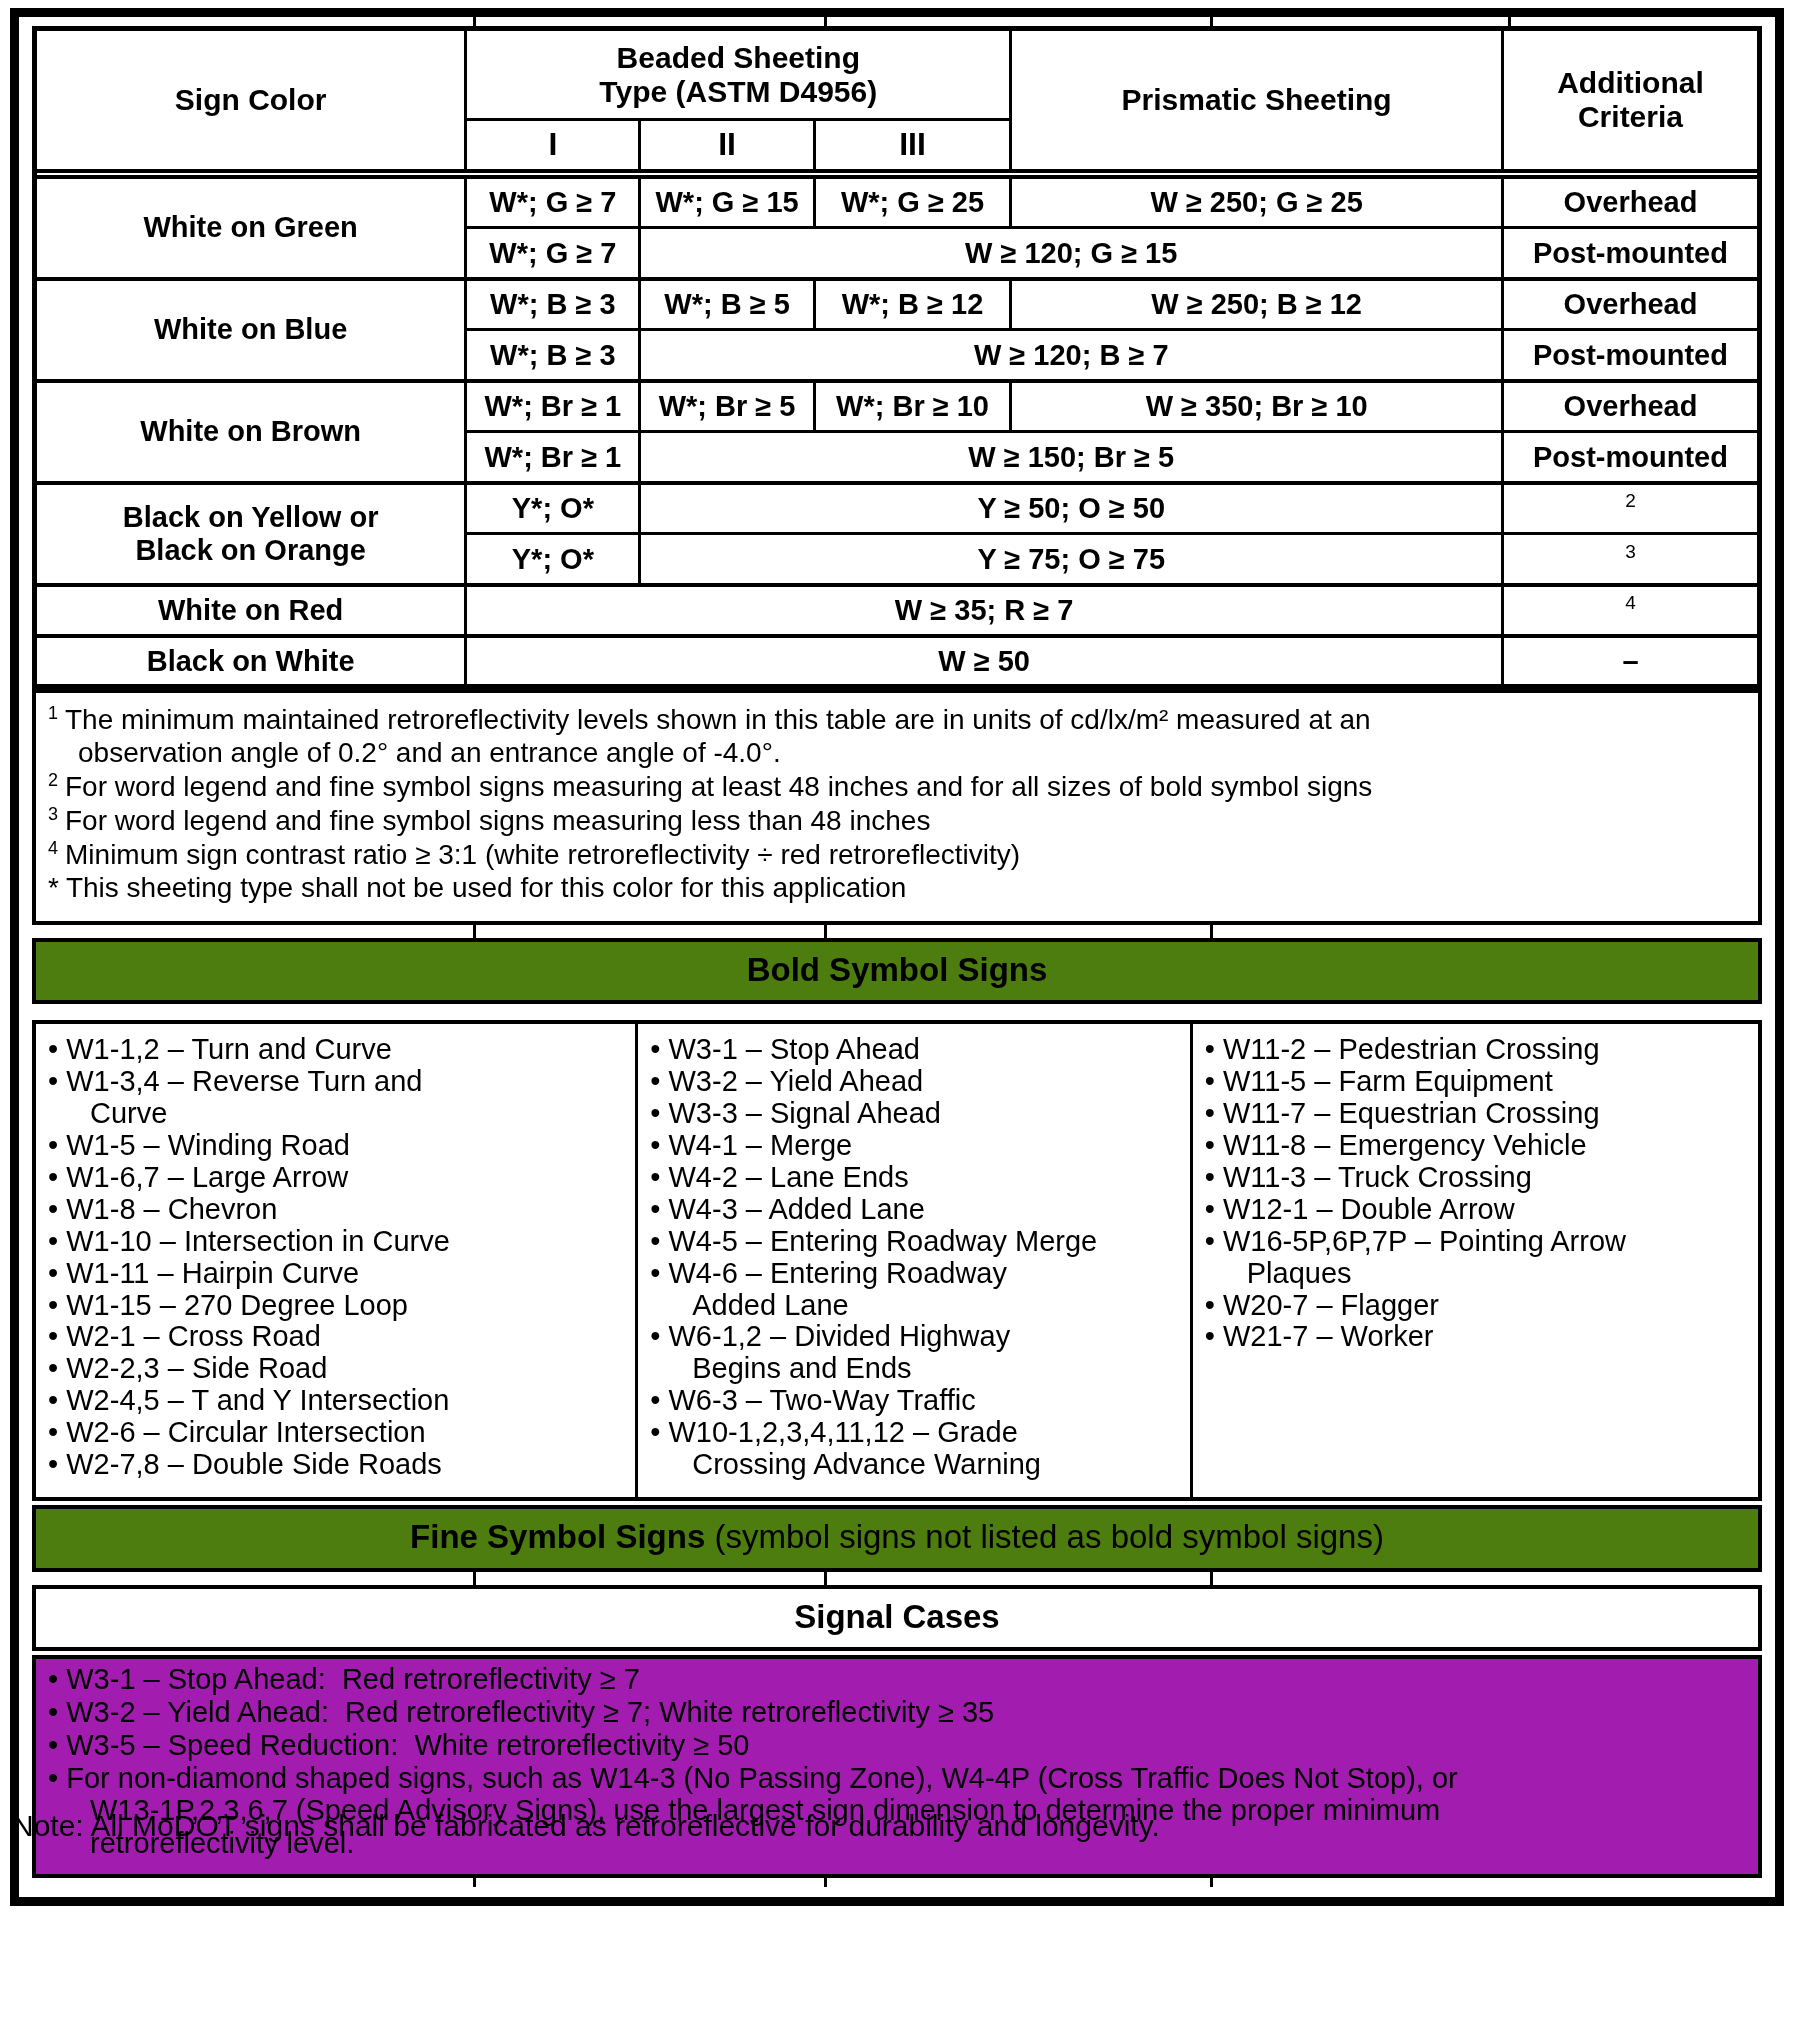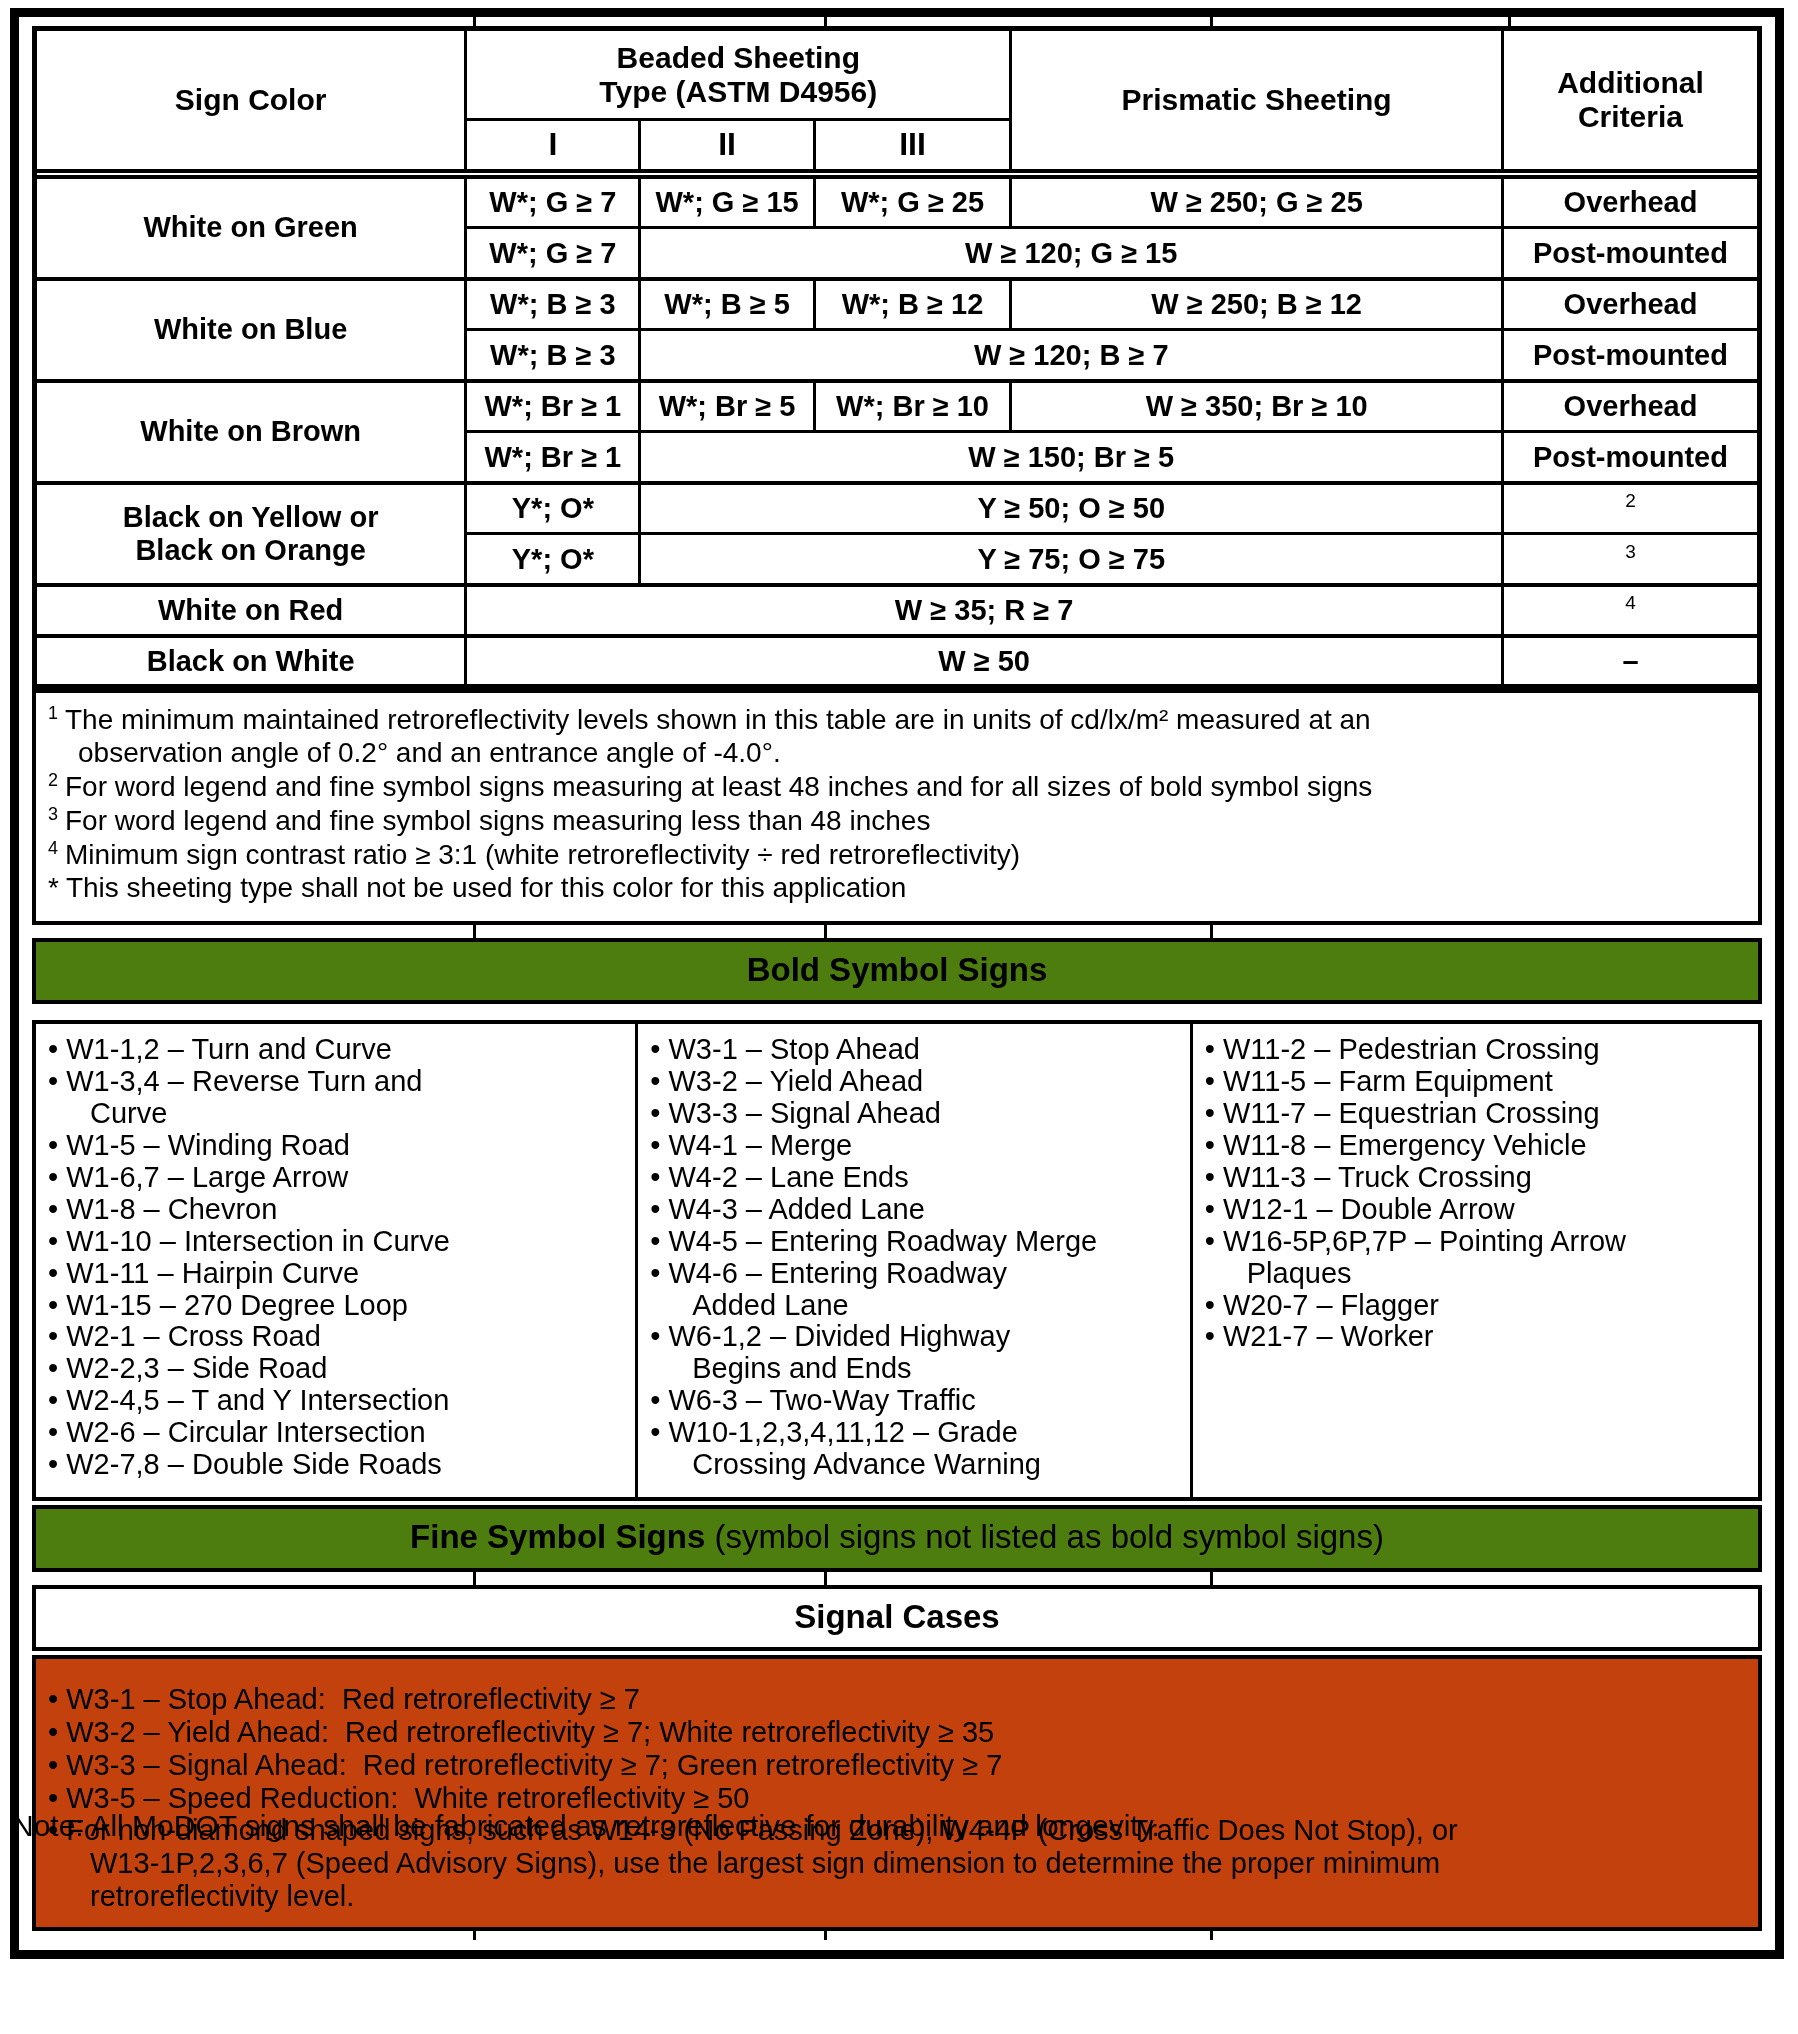--- a/index.html
+++ b/index.html
@@ -97,22 +97,22 @@
     padding-left: 42px;
     text-indent: -42px;
     white-space: pre-wrap;
   }
   .bold-col li::before, .special li::before { content: "\2022\00a0"; }
 
   
   .special {
     margin-top: 4px;
     border: 4px solid #000;
-    background: #c2410c;
-    padding: 24px 14px 14px 12px;
+    background: #a21caf;
+    padding: 4px 14px 14px 12px;
     font-size: 29px;
     line-height: 1.13;
   }
   .special ul { margin: 0; padding: 0; list-style: none; }
 
   .note {
     position: absolute;
     left: 12px; top: 1809px;
     font-size: 30px;
     margin: 0;
@@ -303,21 +303,20 @@
   </div>
 
   <div class="band white">
     <span>Signal Cases</span>
   </div>
 
   <div class="special">
     <ul>
       <li>W3-1 – Stop Ahead:  Red retroreflectivity ≥ 7</li>
       <li>W3-2 – Yield Ahead:  Red retroreflectivity ≥ 7; White retroreflectivity ≥ 35</li>
-      <li>W3-3 – Signal Ahead:  Red retroreflectivity ≥ 7; Green retroreflectivity ≥ 7</li>
       <li>W3-5 – Speed Reduction:  White retroreflectivity ≥ 50</li>
       <li>For non-diamond shaped signs, such as W14-3 (No Passing Zone), W4-4P (Cross Traffic Does Not Stop), or
 W13-1P,2,3,6,7 (Speed Advisory Signs), use the largest sign dimension to determine the proper minimum
 retroreflectivity level.</li>
     </ul>
   </div>
 
   <div class="gap sm">
     <i class="t t1"></i>
       <i class="t t2"></i>

